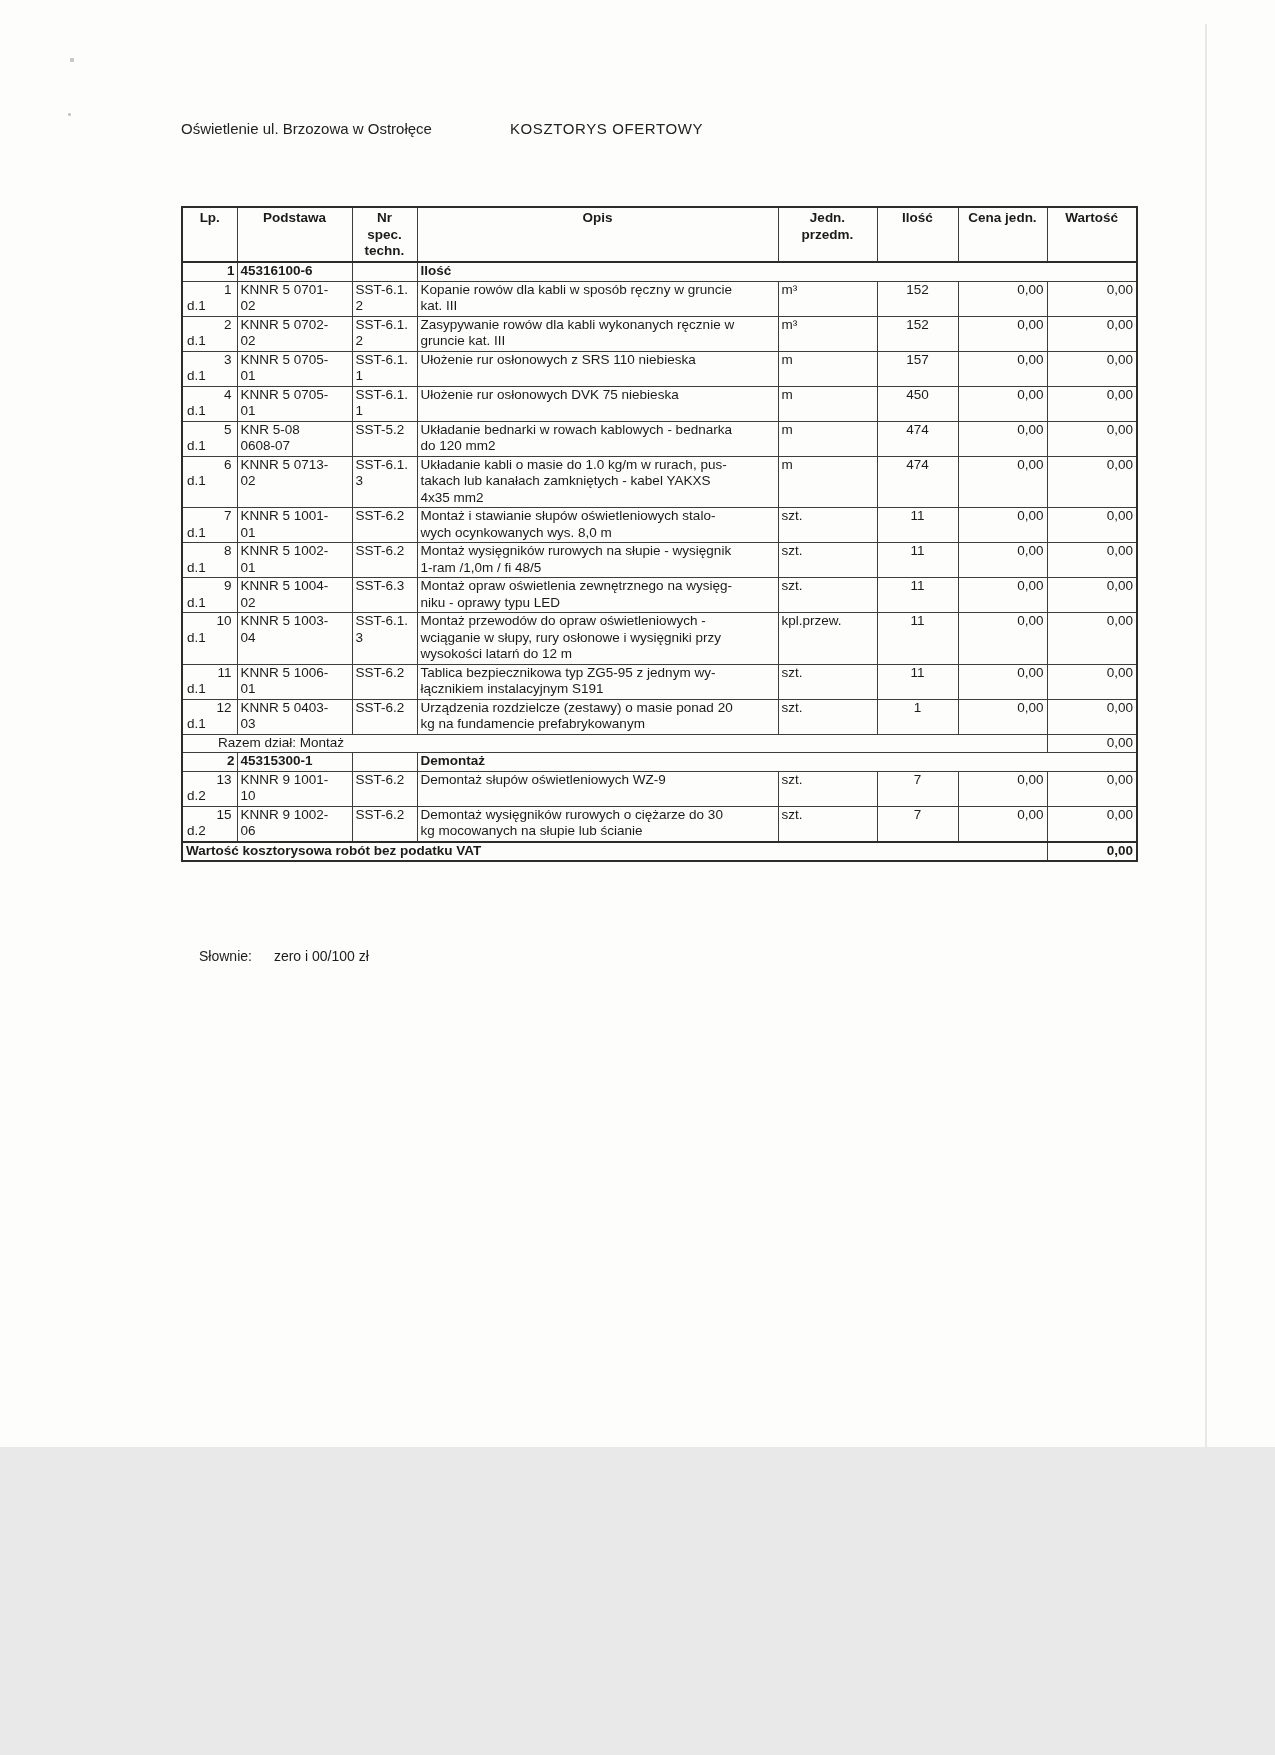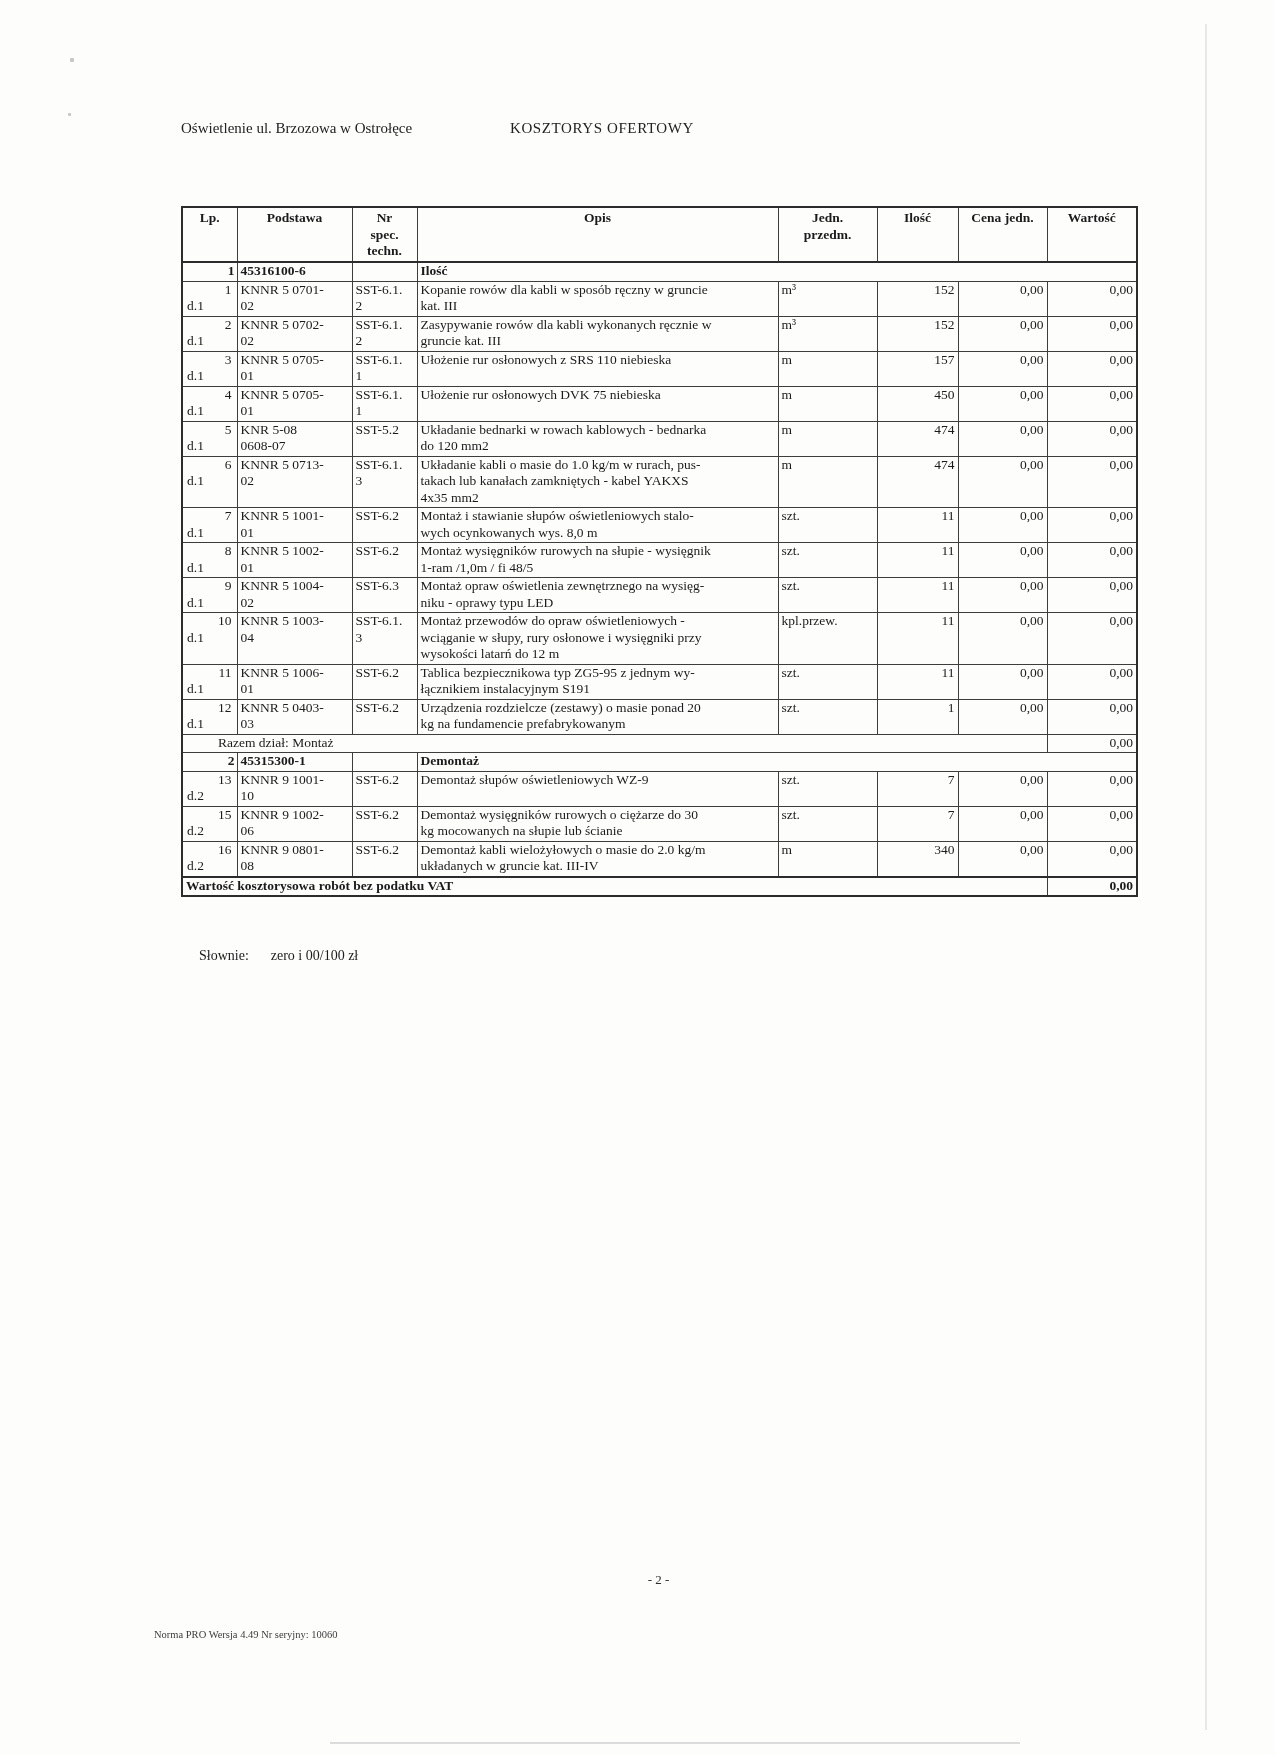--- a/index.html
+++ b/index.html
@@ -1,21 +1,21 @@
 <!DOCTYPE html>
 <html><head>
 <meta charset="utf-8">
 <style>
   html,body { margin:0; padding:0; background:#e9e9e9; }
   .page {
     position:relative;
-    width:1275px; height:1755px;
+    width:1275px; height:1447px;
     margin:0 auto;
     background:#fdfdfc;
-    font-family:Liberation Serif, serif;
+    font-family:Liberation Sans, sans-serif;
     color:#1c1c1c;
     overflow:hidden;
   }
   .title { position:absolute; top:120px; font-size:15px; color:#222; }
   #title-left { left:181px; }
   #title-center { left:510px; letter-spacing:0.6px; }
 
   table.cost-table {
     position:absolute; top:206px; left:181px;
     width:955px; border-collapse:collapse; table-layout:fixed;
@@ -31,21 +31,21 @@
   .cost-table thead th {
     font-weight:bold; 
     height:50px; white-space:pre-line;
     border-bottom:2px solid #2c2c2c;
     padding-top:2px;
   }
   .pre { white-space:pre-line; }
   .c-lp { padding:0 1px 1px 1px; }
   .lp-num { text-align:right; padding-right:2px; }
   .lp-dz  { text-align:left; padding-left:1px; }
-  .c-ilosc { text-align:right;margin-left:40px; }
+  .c-ilosc { text-align:center;margin-left:40px; }
   .c-cena, .c-wart { text-align:right; padding-right:4px; }
   tr.section td { font-weight:bold; }
   tr.section .c-lp { text-align:right; padding-right:2px; }
   tr.summary td { font-weight:normal;padding-left:35px; }
   tr.total td { font-weight:bold; border-top:2px solid #2c2c2c; }
 
   #slownie { position:absolute; top:948px; left:193px; font-size:14px;margin-left:6px; }
   #slownie .val { margin-left:22px; }
   #page-number { position:absolute; top:1572px; left:181px; width:955px; text-align:center; font-size:13px; color:#2e2e2e; }
   #program-footer { position:absolute; top:1629px; left:154px; font-size:10.5px; color:#3c3c3c; }
@@ -340,35 +340,20 @@
 06</td>
         <td class="pre">SST-6.2</td>
         <td class="pre">Demontaż wysięgników rurowych o ciężarze do 30
 kg mocowanych na słupie lub ścianie</td>
         <td>szt.</td>
         <td class="c-ilosc">7</td>
         <td class="c-cena">0,00</td>
         <td class="c-wart">0,00</td>
       </tr>
 
-      <tr>
-        <td class="c-lp">
-          <div class="lp-num">16</div>
-          <div class="lp-dz">d.2</div>
-        </td>
-        <td class="pre">KNNR 9 0801-
-08</td>
-        <td class="pre">SST-6.2</td>
-        <td class="pre">Demontaż kabli wielożyłowych o masie do 2.0 kg/m
-układanych w gruncie kat. III-IV</td>
-        <td>m</td>
-        <td class="c-ilosc">340</td>
-        <td class="c-cena">0,00</td>
-        <td class="c-wart">0,00</td>
-      </tr>
 
 
       <tr class="total">
         <td colspan="7">Wartość kosztorysowa robót bez podatku VAT</td>
         <td class="c-wart">0,00</td>
       </tr>
 
     </tbody>
   </table>
 

